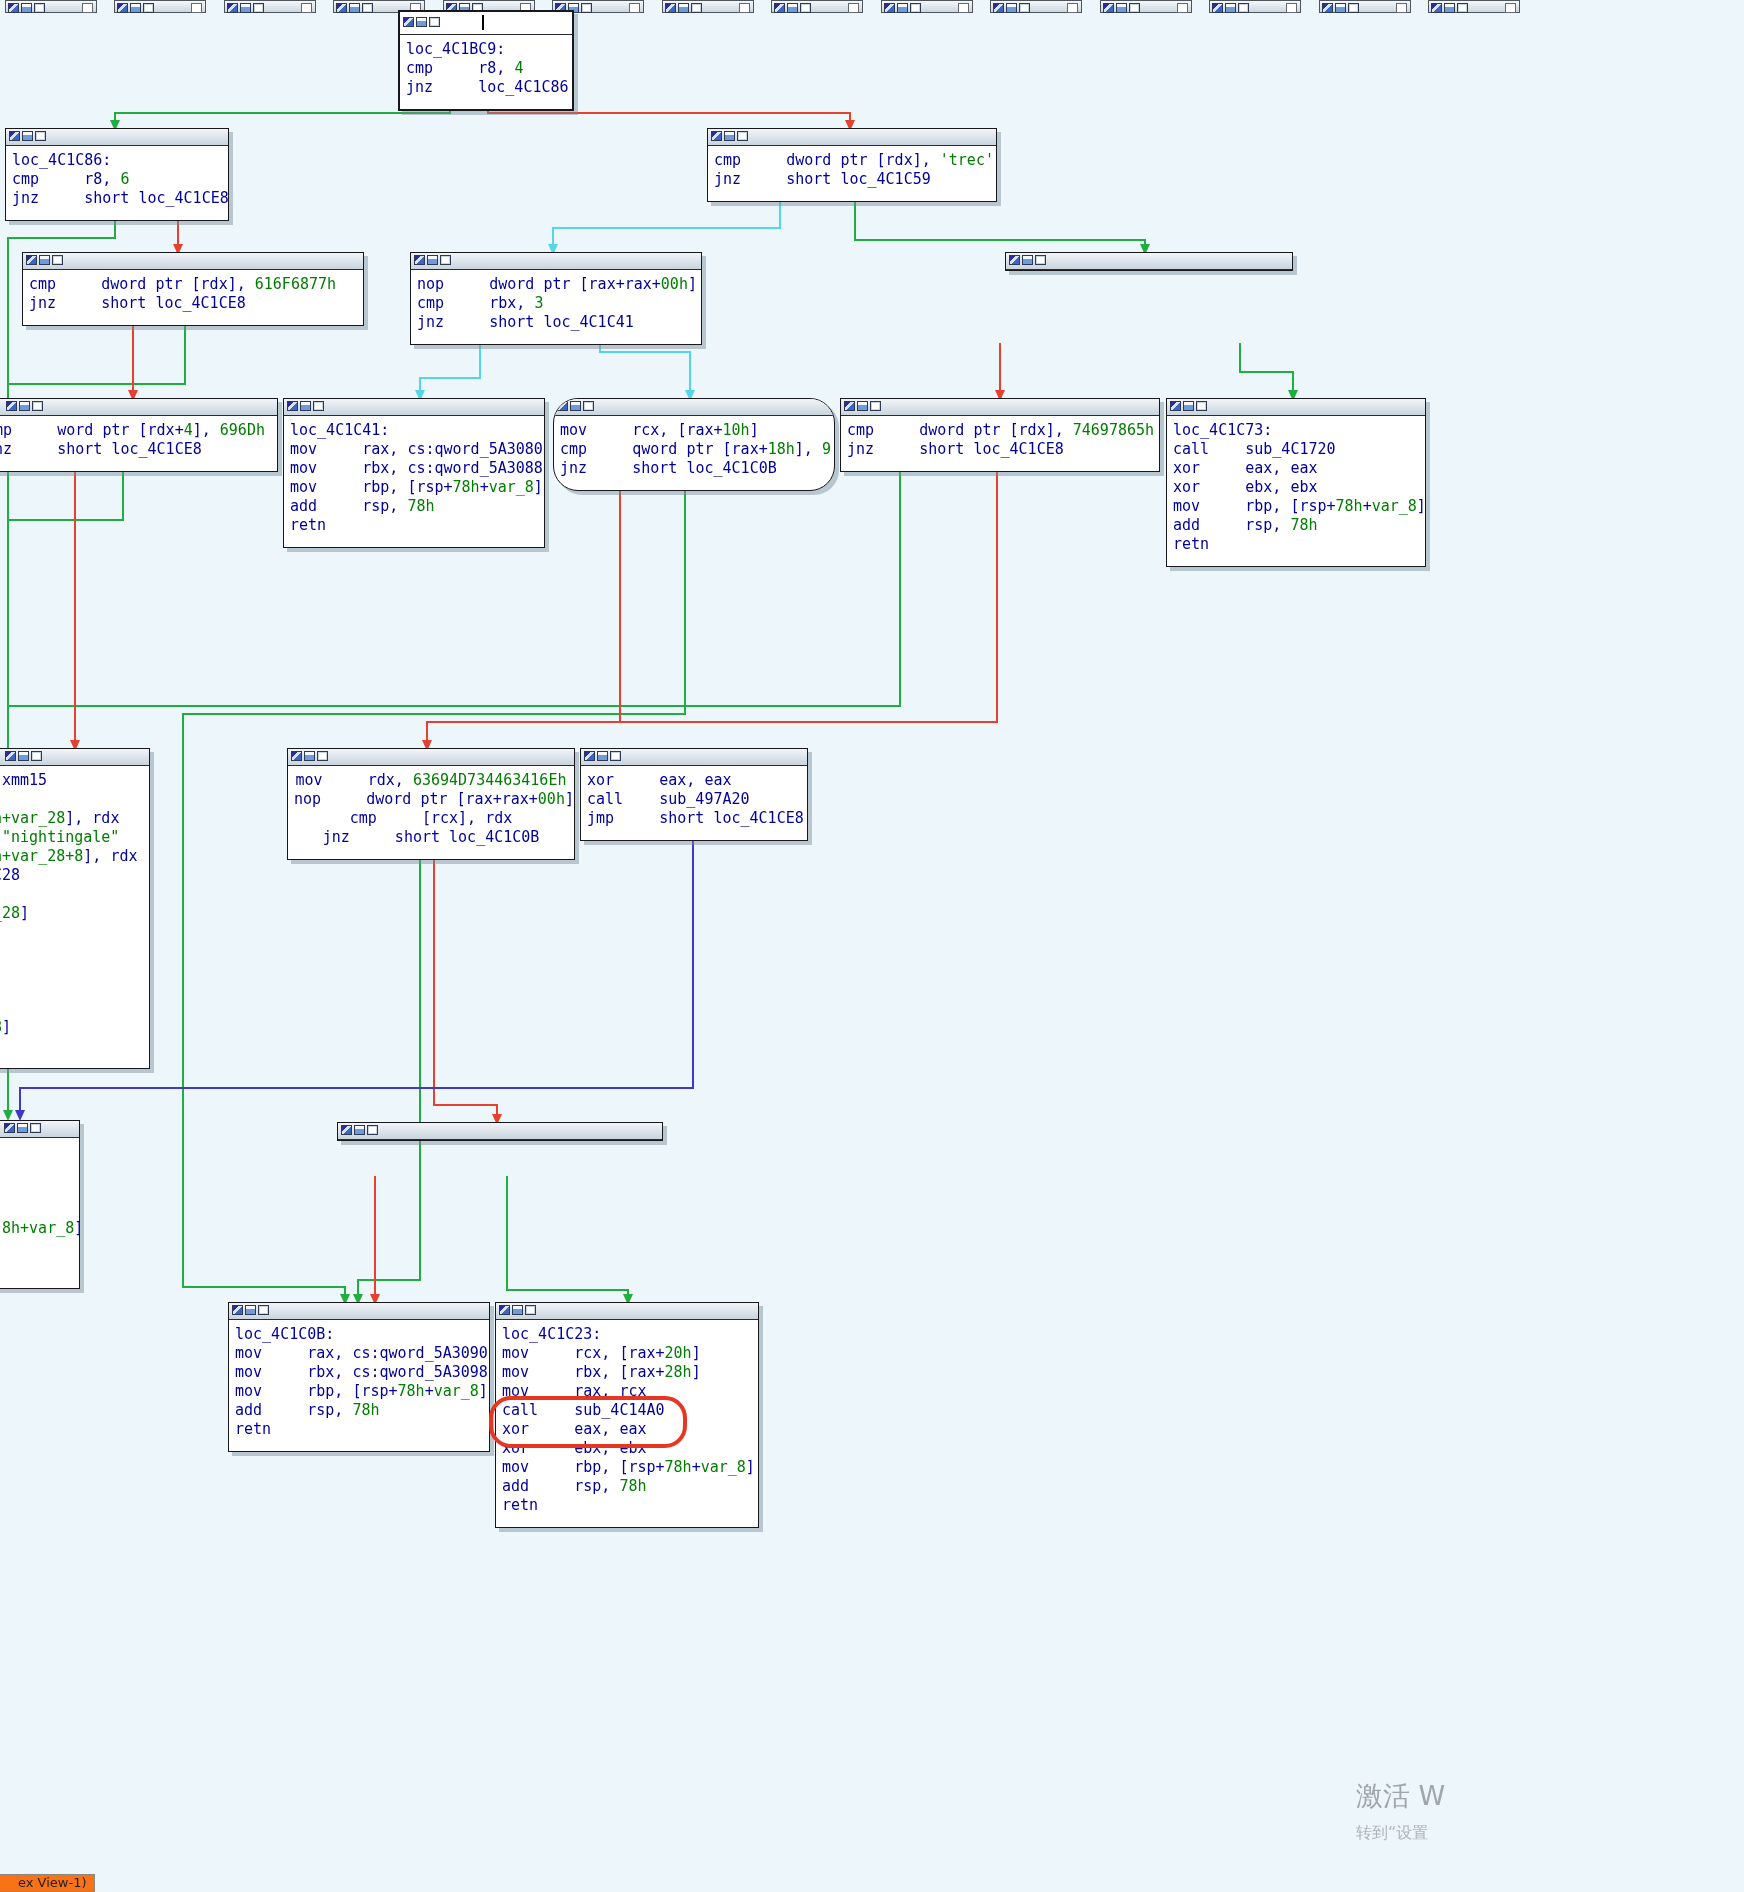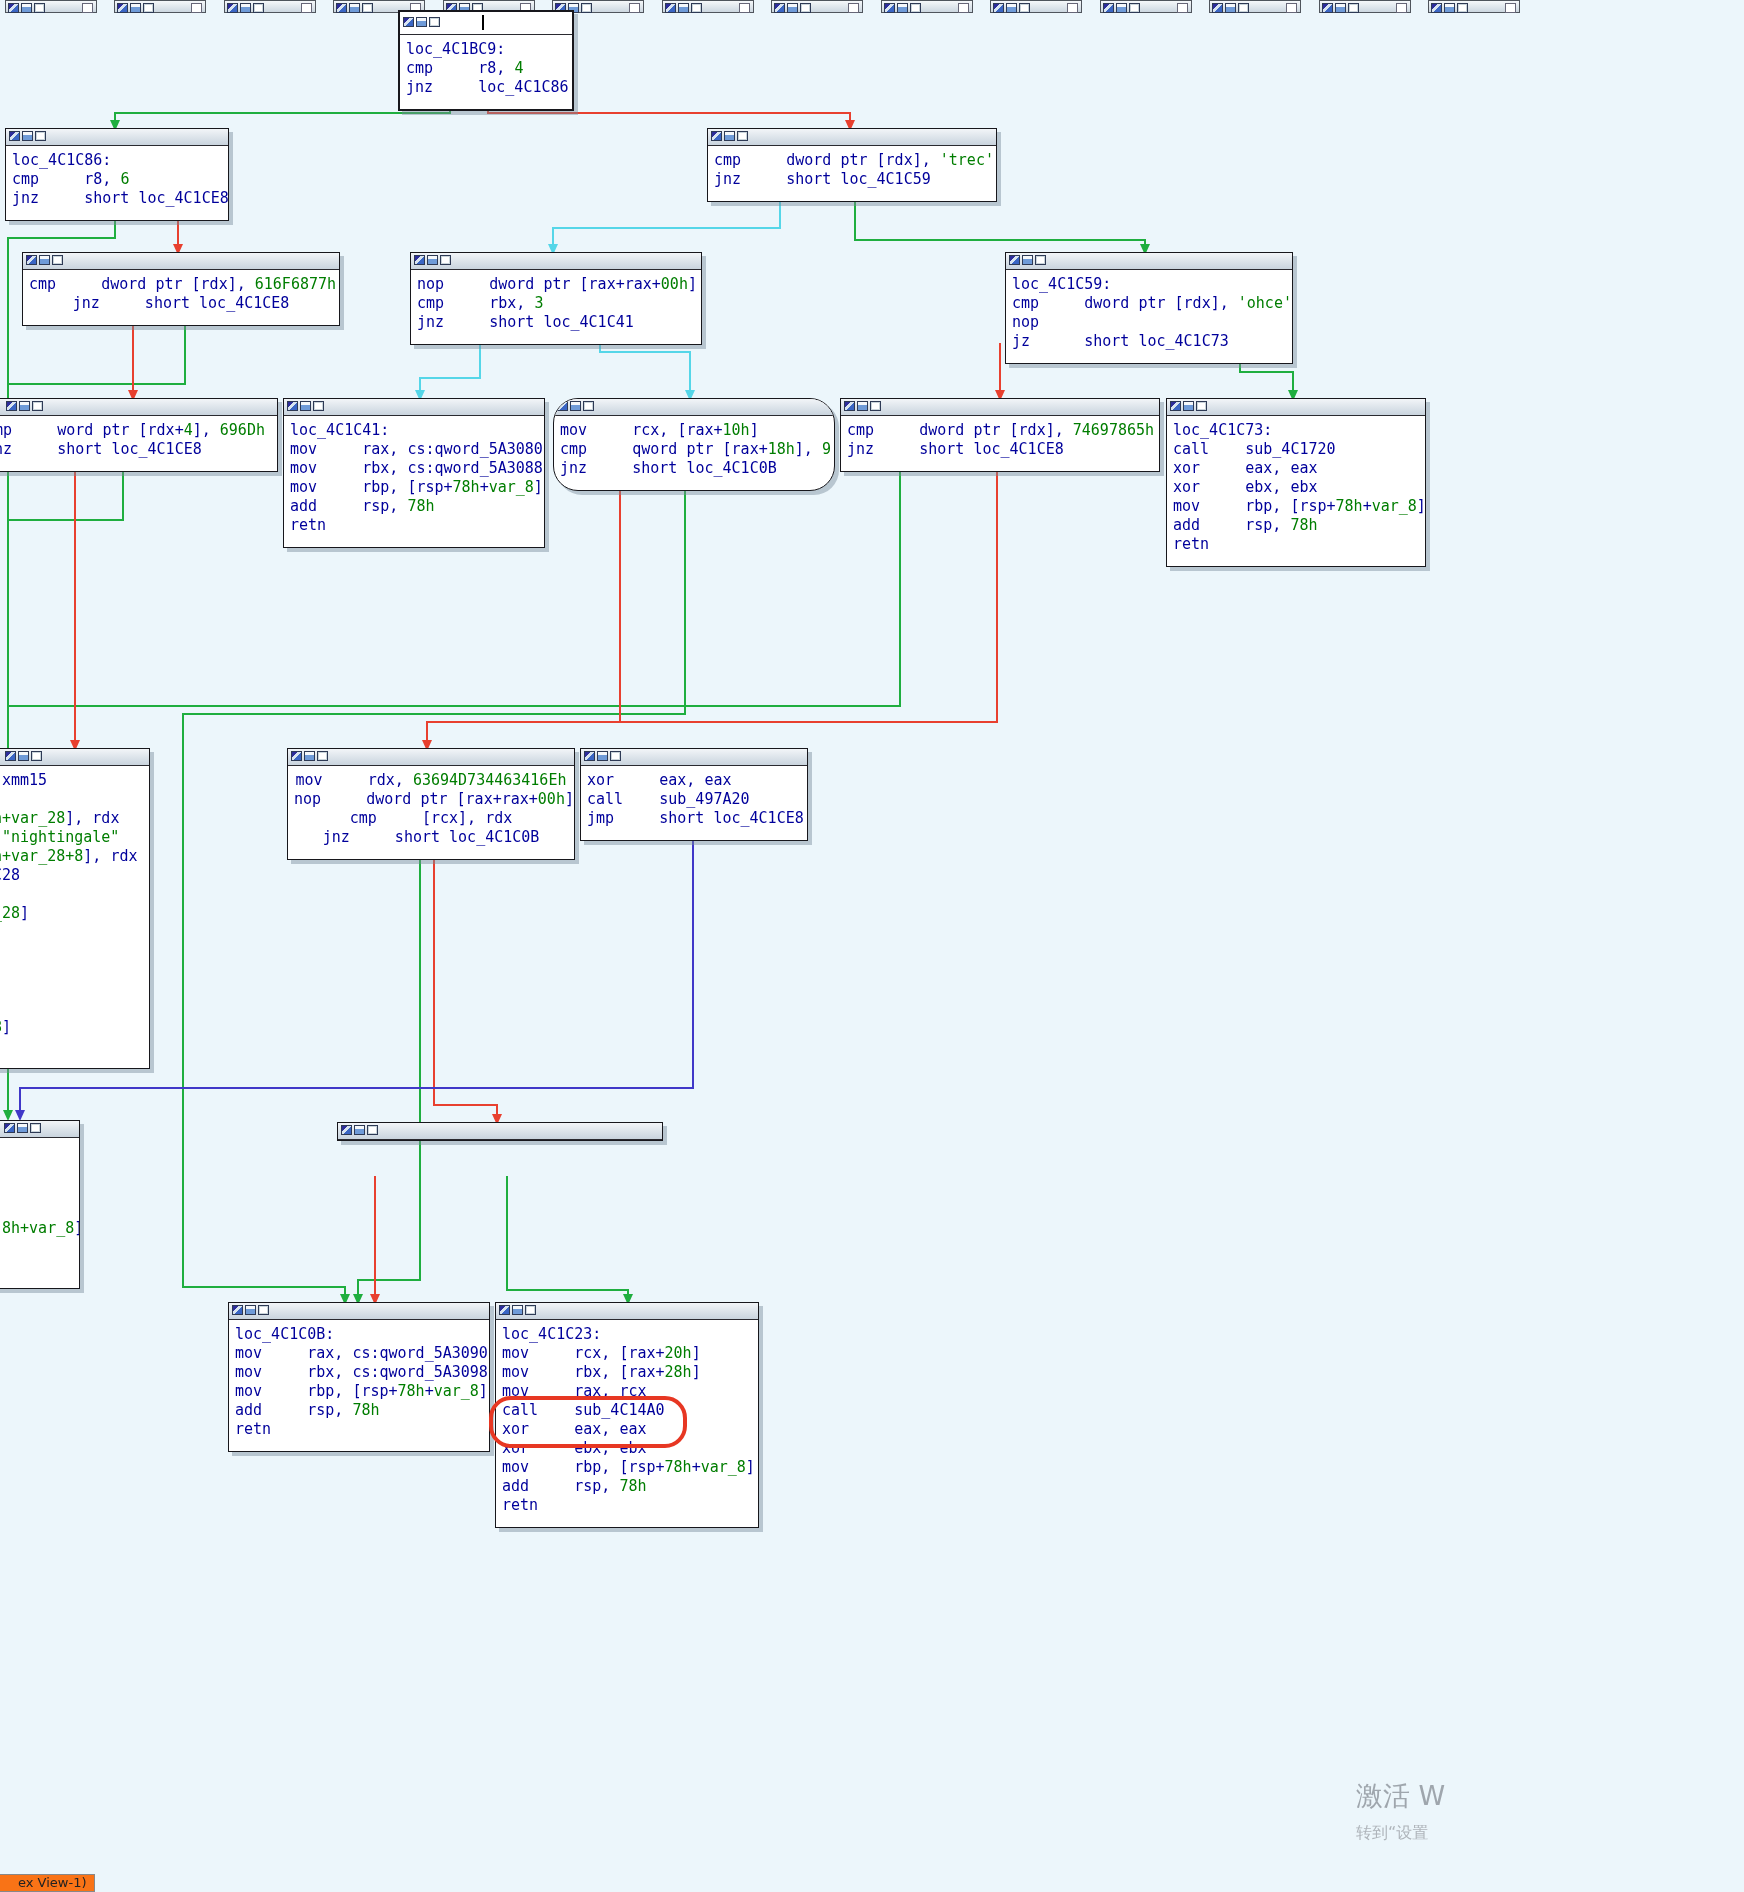--- a/index.html
+++ b/index.html
@@ -229,21 +229,21 @@
             <span class="ic ic1"></span>
             <span class="ic ic2"></span>
             <span class="ic ic3"></span>
           </span>
         </div>
         <div class="nbody">
           <div class="line"><span class="t">cmp     dword ptr [rdx], </span><span class="g">'trec'</span></div>
           <div class="line"><span class="t">jnz     short loc_4C1C59</span></div>
         </div>
       </div>
-      <div class="node" style="left: 22px; top: 252px; width: 318px; text-align: center;">
+      <div class="node" style="left: 22px; top: 252px; width: 342px;">
         <div class="ntitle">
           <span class="icons" style="left: 3px;">
             <span class="ic ic1"></span>
             <span class="ic ic2"></span>
             <span class="ic ic3"></span>
           </span>
         </div>
         <div class="nbody">
           <div class="line"><span class="t">cmp     dword ptr [rdx], </span><span class="g">616F6877h</span></div>
           <div class="line"><span class="t">jnz     short loc_4C1CE8</span></div>
@@ -263,26 +263,20 @@
           <div class="line"><span class="t">jnz     short loc_4C1C41</span></div>
         </div>
       </div>
       <div class="node" style="left: 1005px; top: 252px; width: 288px;">
         <div class="ntitle">
           <span class="icons" style="left: 3px;">
             <span class="ic ic1"></span>
             <span class="ic ic2"></span>
             <span class="ic ic3"></span>
           </span>
-        </div>
-        <div class="nbody">
-          <div class="line"><span class="t">loc_4C1C59:</span></div>
-          <div class="line"><span class="t">cmp     dword ptr [rdx], </span><span class="g">'ohce'</span></div>
-          <div class="line"><span class="t">nop</span></div>
-          <div class="line"><span class="t">jz      short loc_4C1C73</span></div>
         </div>
       </div>
       <div class="node" style="left: -22px; top: 398px; width: 300px;">
         <div class="ntitle">
           <span class="icons" style="left: 27px;">
             <span class="ic ic1"></span>
             <span class="ic ic2"></span>
             <span class="ic ic3"></span>
           </span>
         </div>

